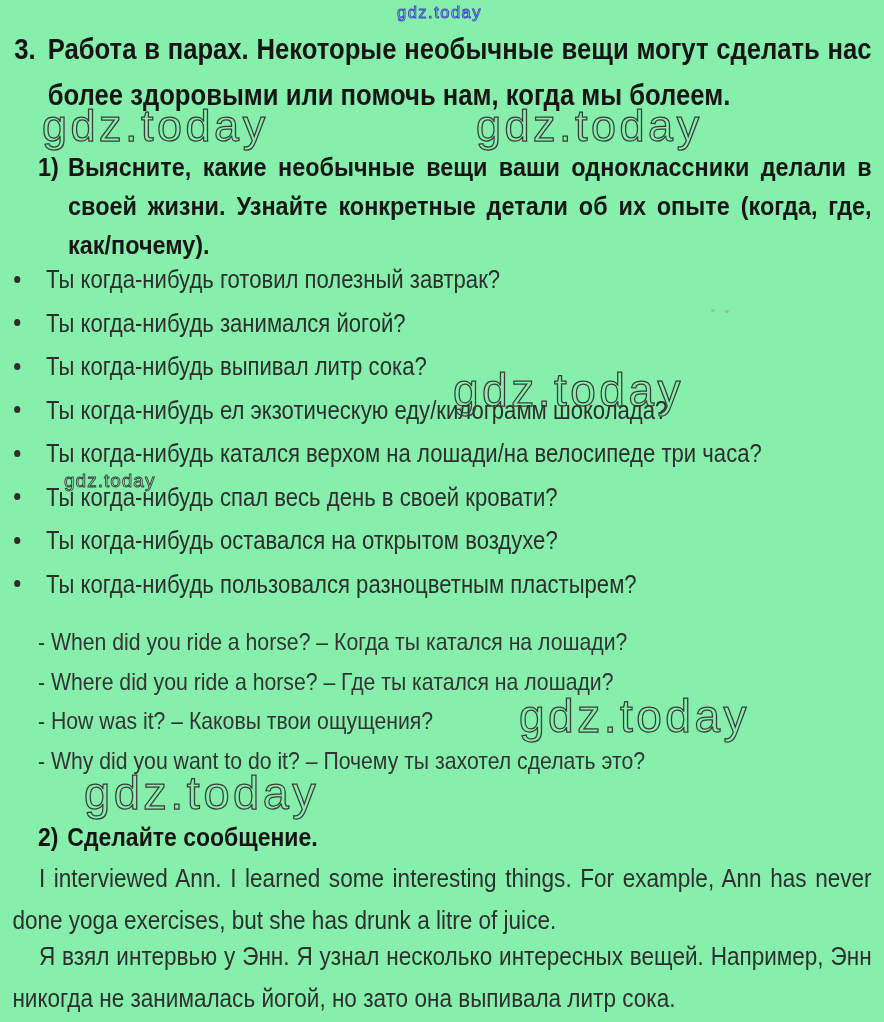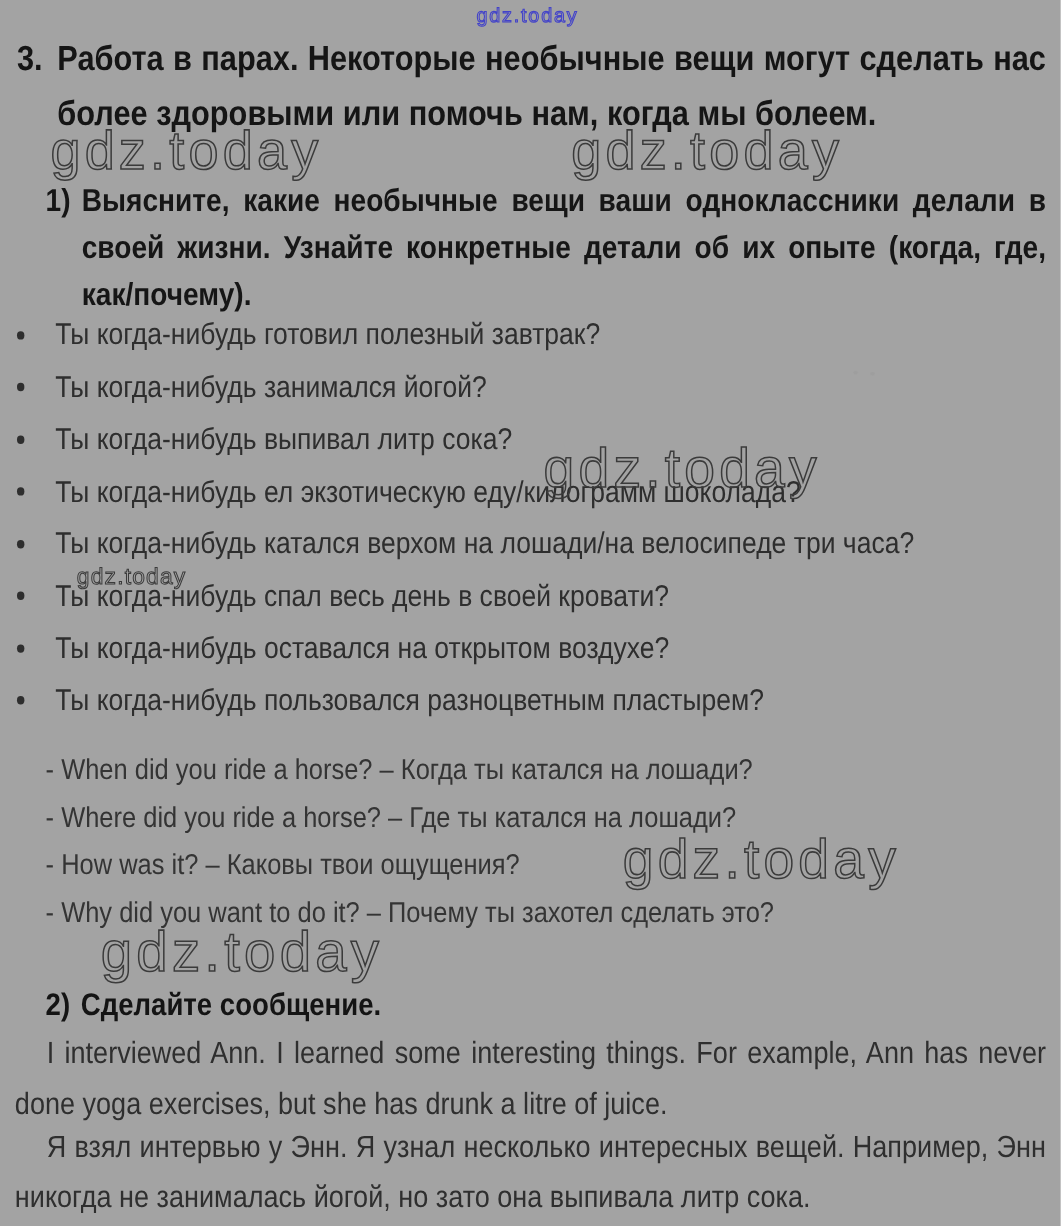--- a/index.html
+++ b/index.html
@@ -1,17 +1,17 @@
 <!DOCTYPE html>
 <html><head>
 <meta charset="utf-8">
 <style>
   html,body { margin:0; padding:0; background:#ffffff; }
   .page {
-    position:relative; width:884px; height:1022px; background:#a3a3a3;
+    position:relative; width:884px; height:1022px; background:#86efac;
     overflow:hidden; font-family:"Liberation Sans", sans-serif; color:#2e2e2e;
   }
   
   .content {
     position:absolute; left:0; top:0; width:1000px; height:1022px;
     transform:scaleX(0.884); transform-origin:0 0; z-index:1;
   }
   .blk { position:absolute; margin:0; }
 
   .numrow { display:flex; }

